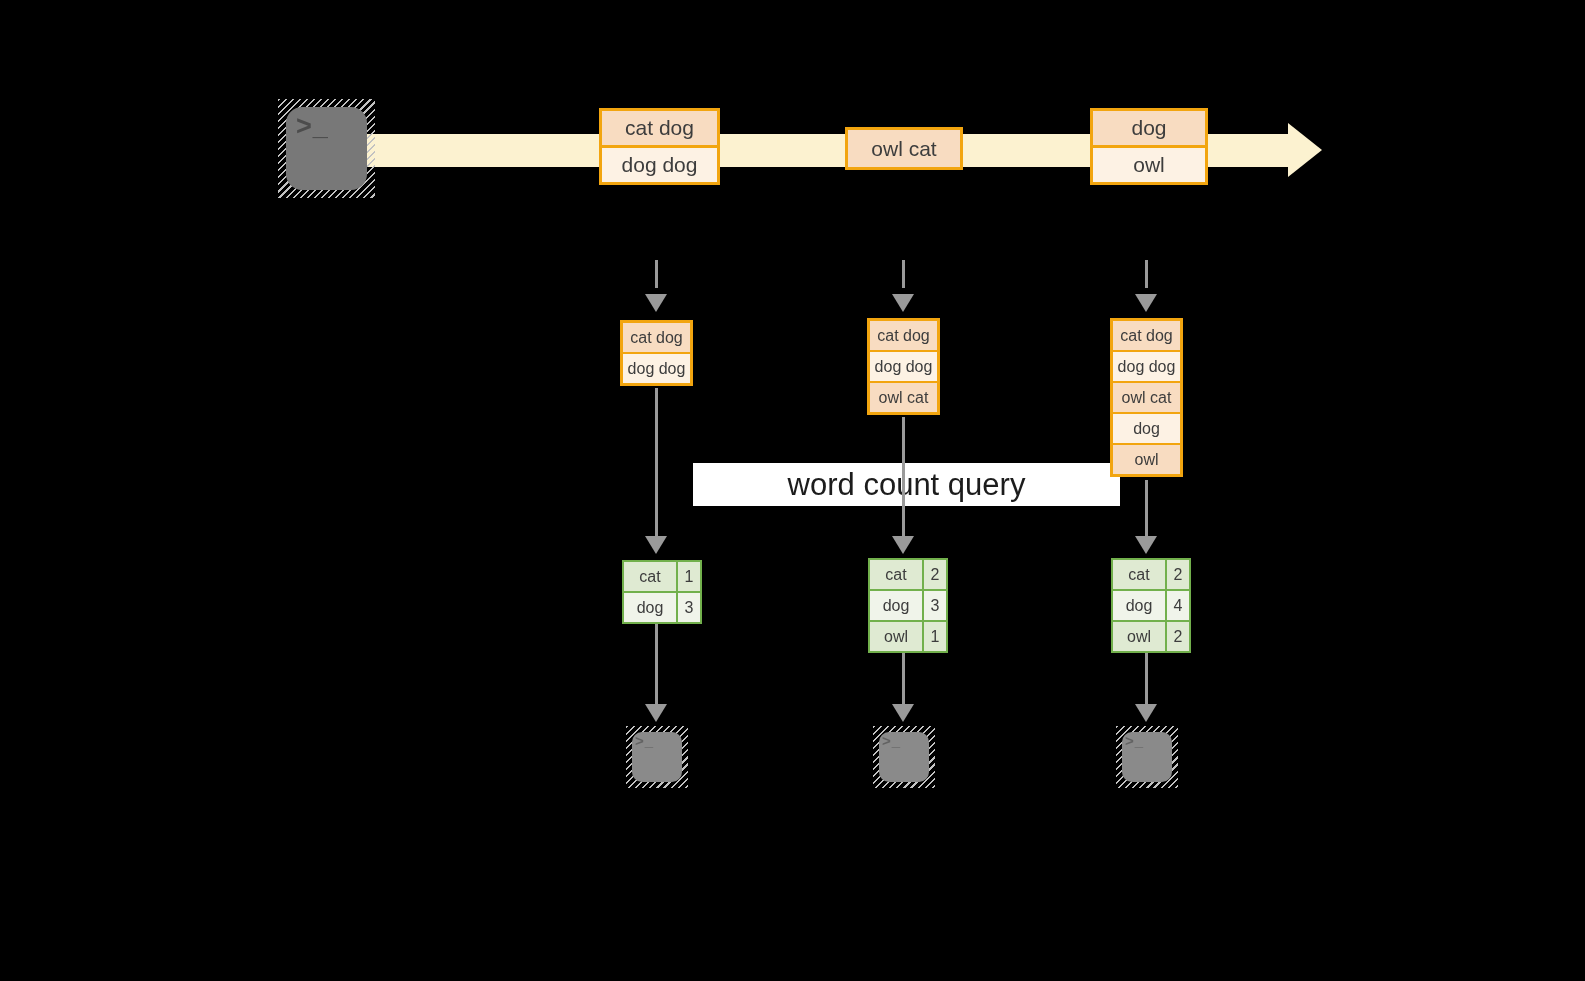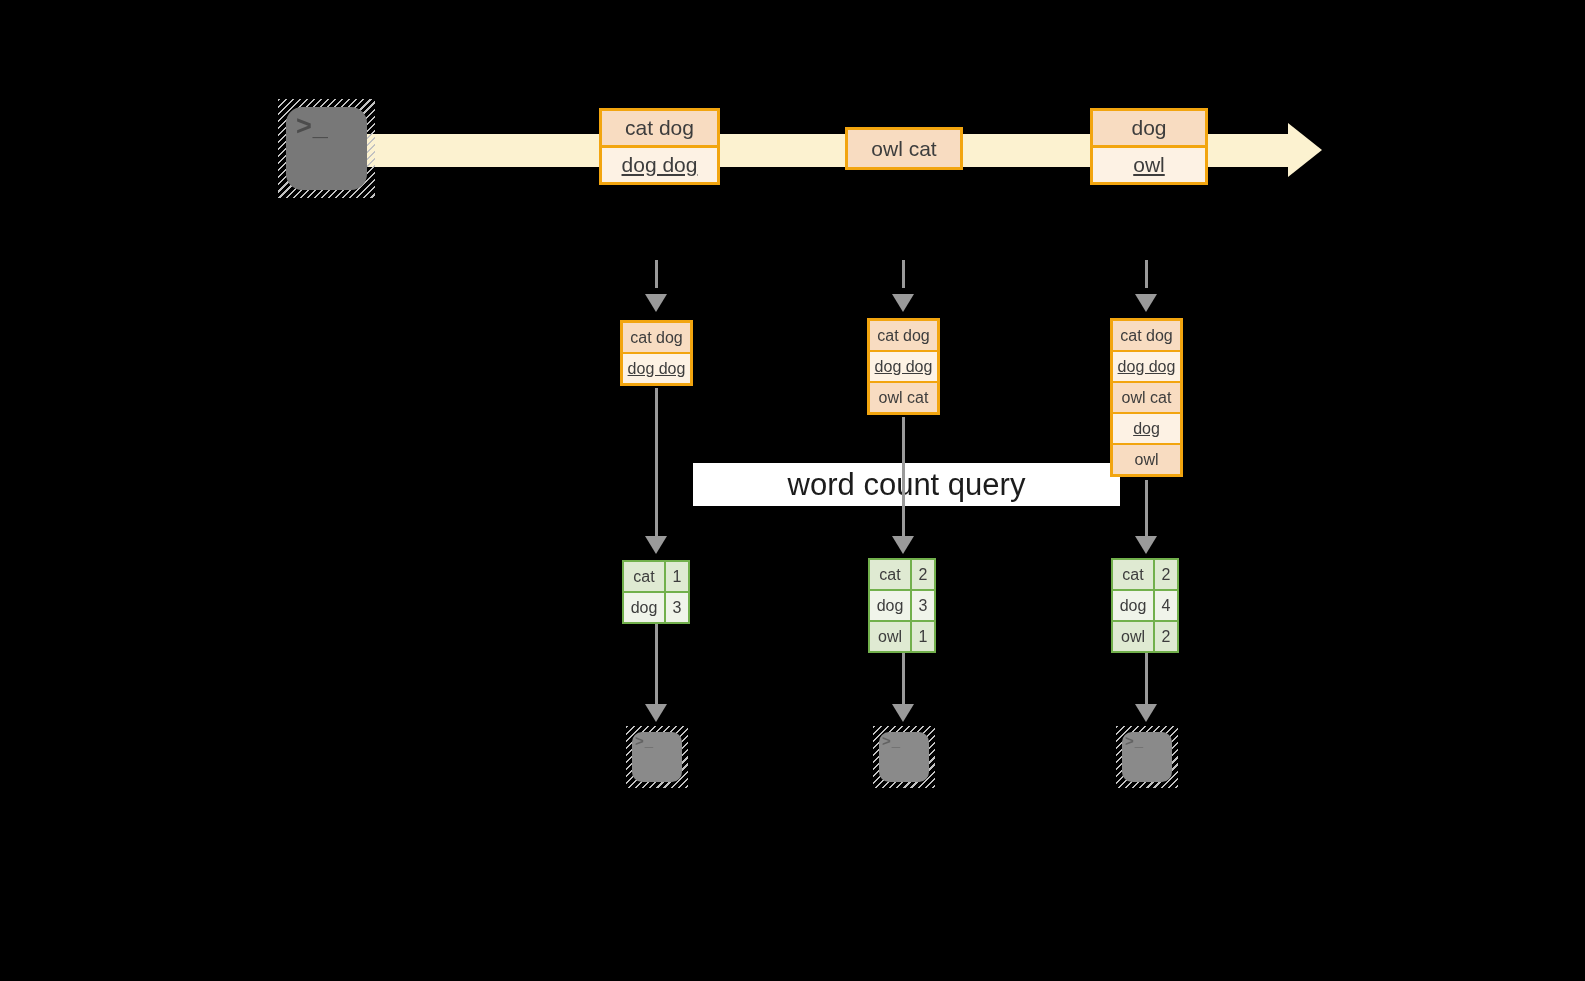--- a/index.html
+++ b/index.html
@@ -41,33 +41,33 @@
   .term-sink .glyph{left:9px;top:7px;font-size:15px;color:#626262;}
   
   .sbox{position:absolute;z-index:5;border:3px solid var(--amber);display:flex;flex-direction:column;background:var(--amber);}
   .sbox .c{display:flex;align-items:center;justify-content:center;font-size:21px;color:var(--ink);}
   .sbox .c + .c{margin-top:3px;}
   
   .stack{position:absolute;z-index:5;width:67px;border:3px solid var(--amber);display:flex;flex-direction:column;background:var(--amber);}
   .stack .c{height:29px;display:flex;align-items:center;justify-content:center;font-size:16px;color:var(--ink);}
   .stack .c + .c{margin-top:2px;}
   .fill-a{background:var(--peach);}
-  .fill-b{background:var(--cream);text-decoration:underline;}
+  .fill-b{background:var(--cream);}
   
   .vline{position:absolute;width:3px;background:var(--arrow);z-index:4;}
   .vhead{position:absolute;width:0;height:0;z-index:4;
     border-left:11px solid transparent;border-right:11px solid transparent;border-top:18px solid var(--arrow);}
   
   .qlabel{position:absolute;left:693px;top:463px;width:427px;height:43px;background:#fff;z-index:3;
     display:flex;align-items:center;justify-content:center;font-size:31px;color:#1c1c1c;}
   
   .rtable{position:absolute;z-index:5;border:2px solid var(--green);background:var(--green);display:flex;flex-direction:column;}
   .rtable .row{display:flex;}
   .rtable .row + .row{margin-top:2px;}
-  .rtable .w{width:40px;height:29px;display:flex;align-items:center;justify-content:center;font-size:16px;color:var(--ink);}
+  .rtable .w{width:52px;height:29px;display:flex;align-items:center;justify-content:center;font-size:16px;color:var(--ink);}
   .rtable .v{width:22px;height:29px;margin-left:2px;display:flex;align-items:center;justify-content:center;font-size:16px;color:var(--ink);}
 </style>
 </head>
 <body>
 
 <div id="stage">
 
   <div class="band"></div>
   <div class="band-head"></div>
 

